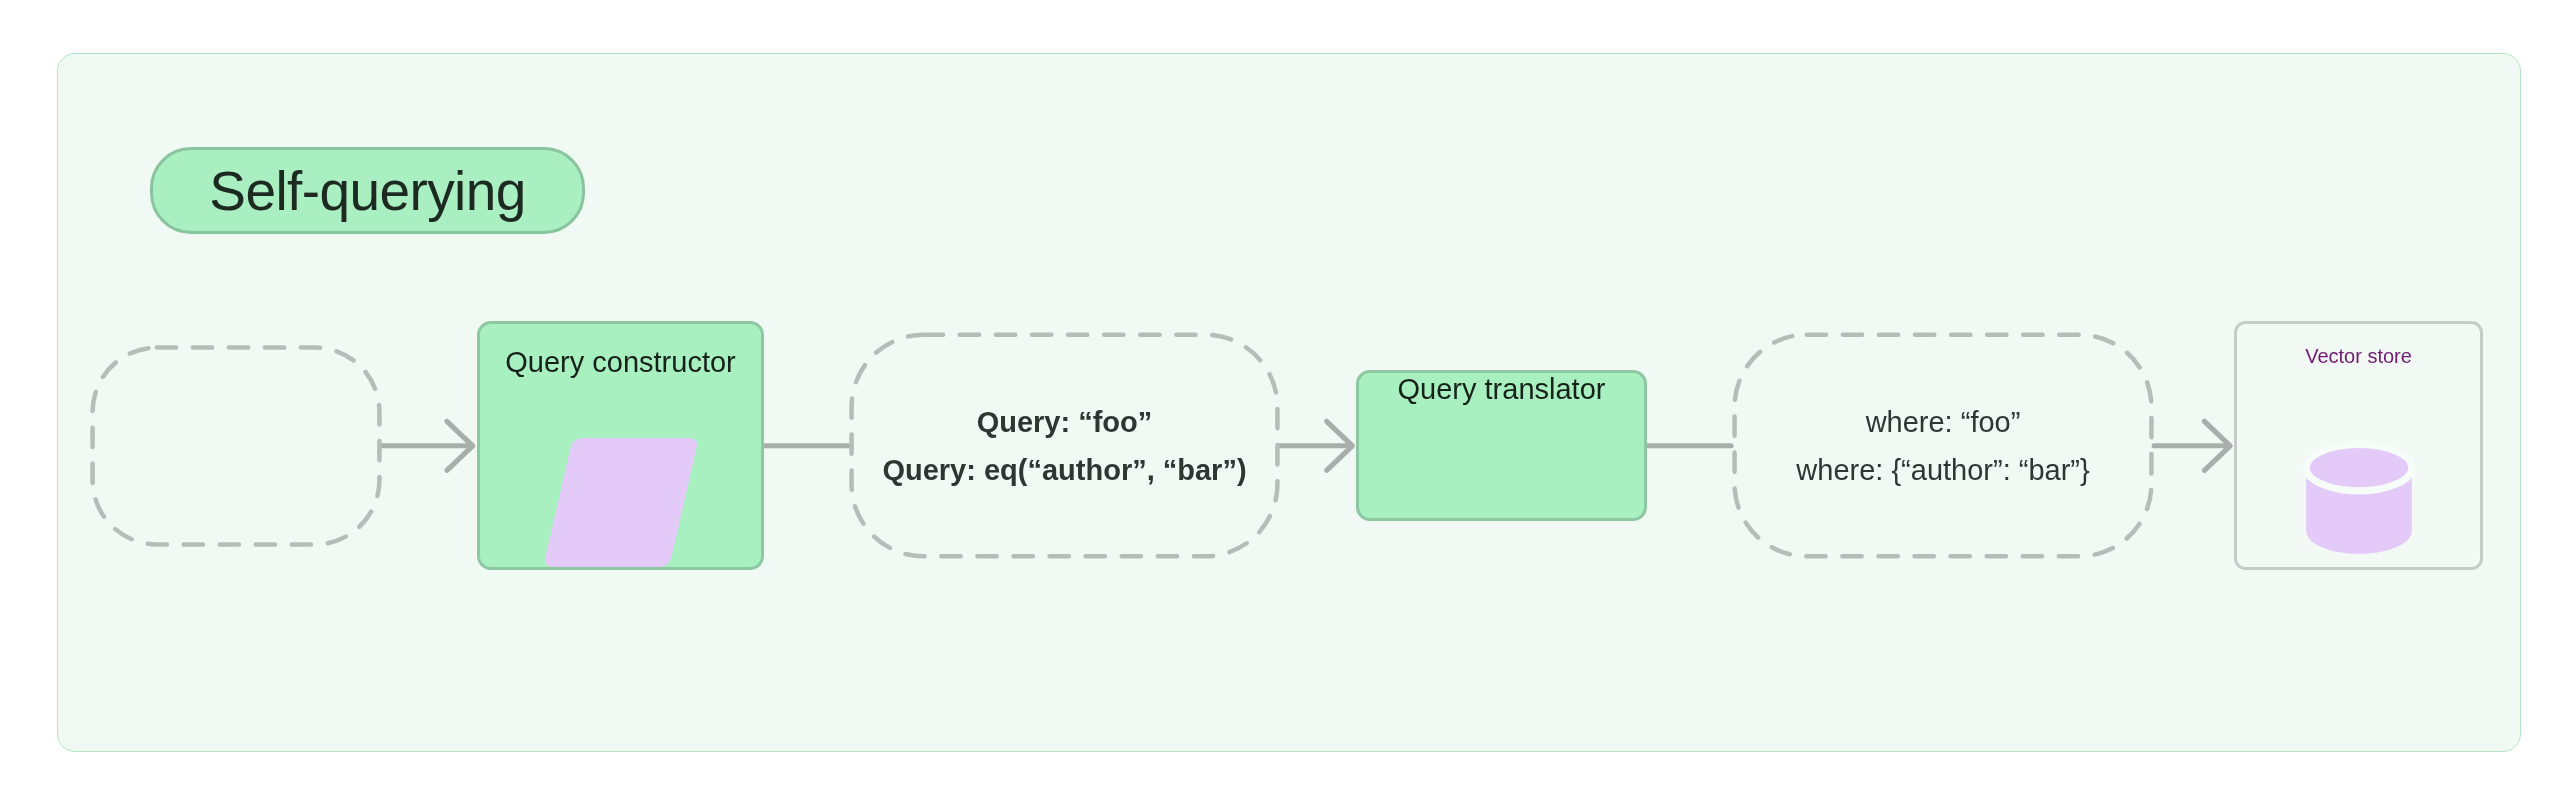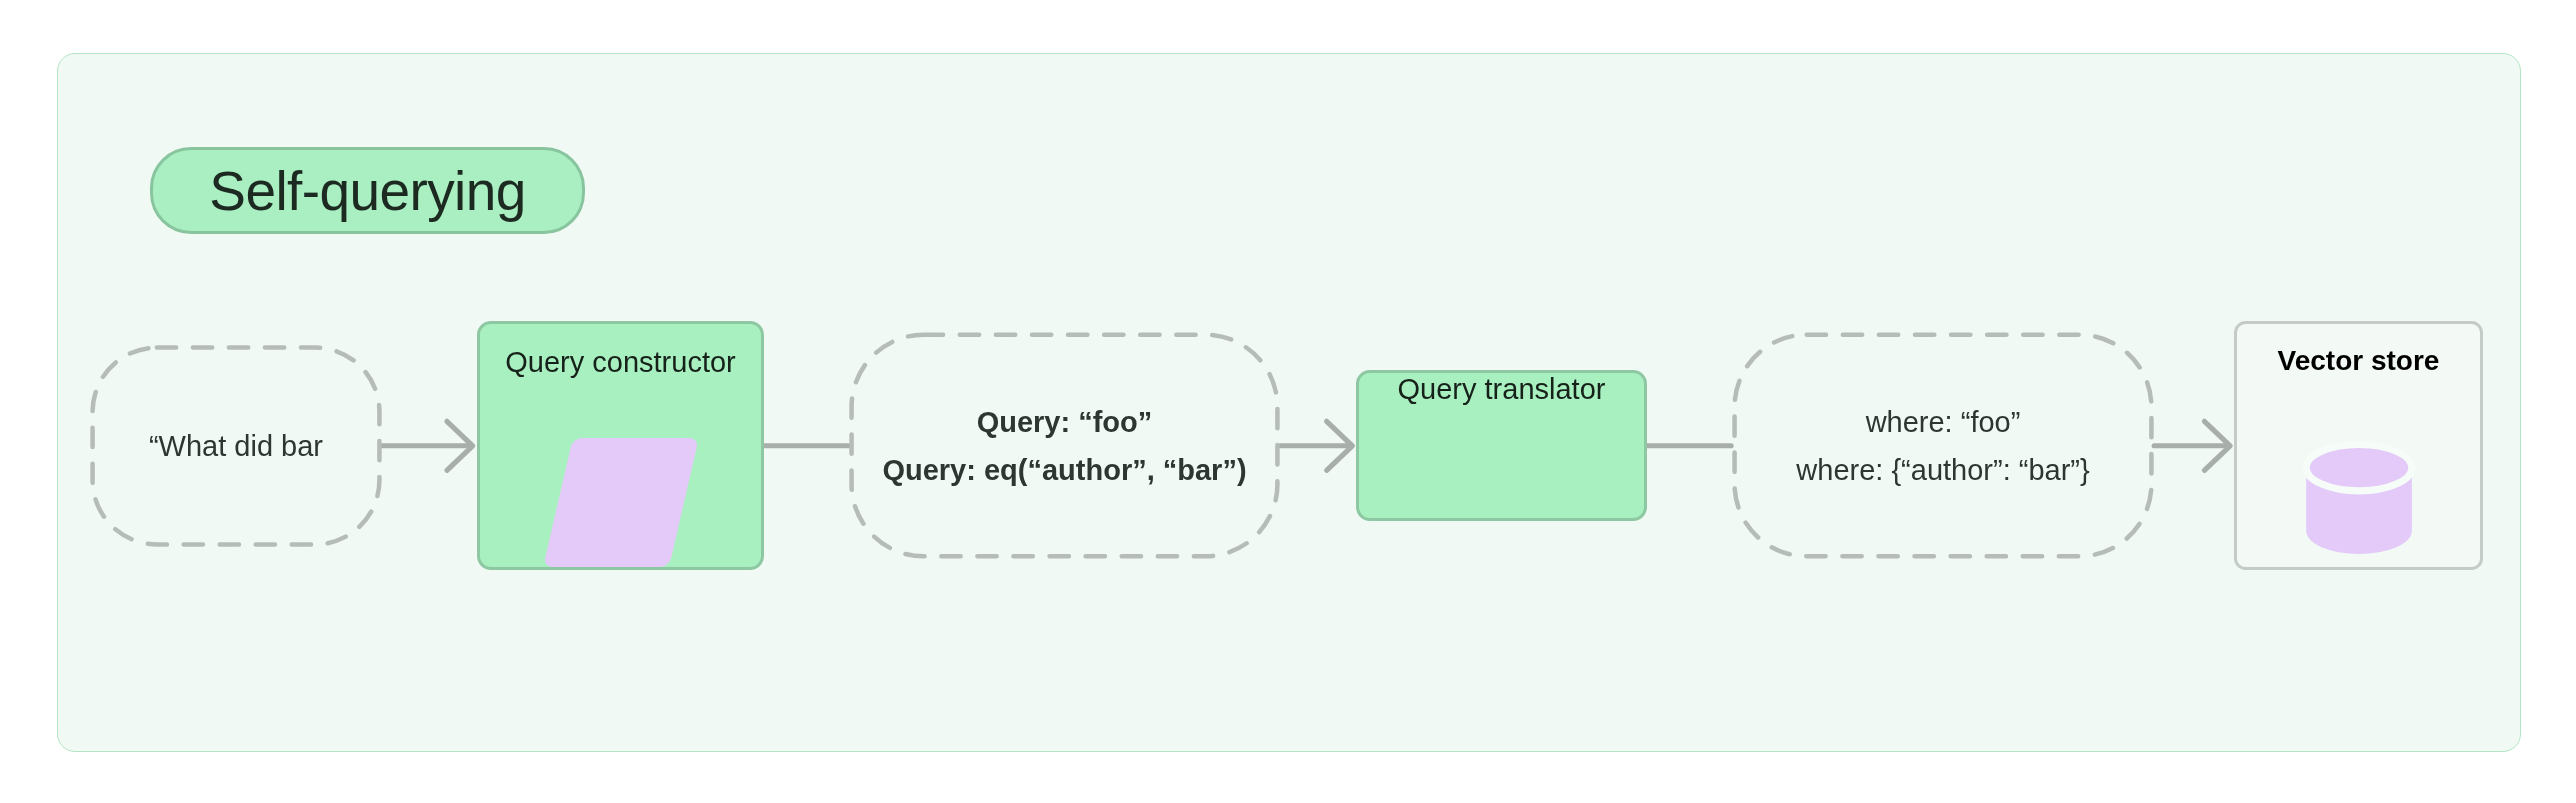--- a/index.html
+++ b/index.html
@@ -17,21 +17,21 @@
   .dash-text{position:relative;text-align:center;font-size:29px;line-height:48px;color:#2e3631;}
   .proc{background:#a9f0c1;border:3.9px solid #8dc8a2;border-radius:14px;
         display:flex;flex-direction:column;align-items:center;}
   .proc-label{font-size:29px;color:#16211a;margin-top:22px;}
   .qt-center{justify-content:flex-start;}
   .qt-center .proc-label{margin-top:0;}
   .parallelogram{width:126px;height:129px;margin-top:14px;background:#e3caf8;border-radius:9px;
         transform:skewX(-13deg);}
   .store{background:#f3faf5;border:3.9px solid #c5cbc7;border-radius:11.6px;
         display:flex;flex-direction:column;align-items:center;}
-  .store-label{font-size:28px;color:#000000;margin-top:20.6px;font-weight:bold;}
+  .store-label{font-size:20px;color:#701a75;margin-top:20.6px;}
   .store-icon{margin-top:9px;}
   .connectors{position:absolute;left:0;top:0;pointer-events:none;}
 </style>
 </head>
 <body>
 
 <div class="canvas">
   <div class="panel">
 
     <div class="title-badge">
@@ -50,21 +50,20 @@
       <path d="M3345,692 H3457"></path>
       <path d="M3423,654 L3463,692 L3423,730"></path>
     </g>
   </svg>
 
   <div class="node dashed-node" style="left:90px;top:345px;width:292px;height:202px;">
     <svg class="svgborder" width="292" height="202" viewBox="0 0 454 314">
       <rect x="4" y="4" width="446" height="306" rx="100" fill="none" stroke="#b6bcb8" stroke-width="7" stroke-dasharray="30 26" stroke-linecap="round"></rect>
     </svg>
     <div class="dash-text">
-      <div>“What did bar</div>
     </div>
   </div>
 
   <div class="node proc" style="left:477px;top:321px;width:287px;height:249px;">
     <div class="proc-label">Query constructor</div>
     <div class="parallelogram"></div>
   </div>
 
   <div class="node dashed-node" style="left:849px;top:332px;width:431px;height:227px;font-weight:bold;">
     <svg class="svgborder" width="431" height="227" viewBox="0 0 669 352">

